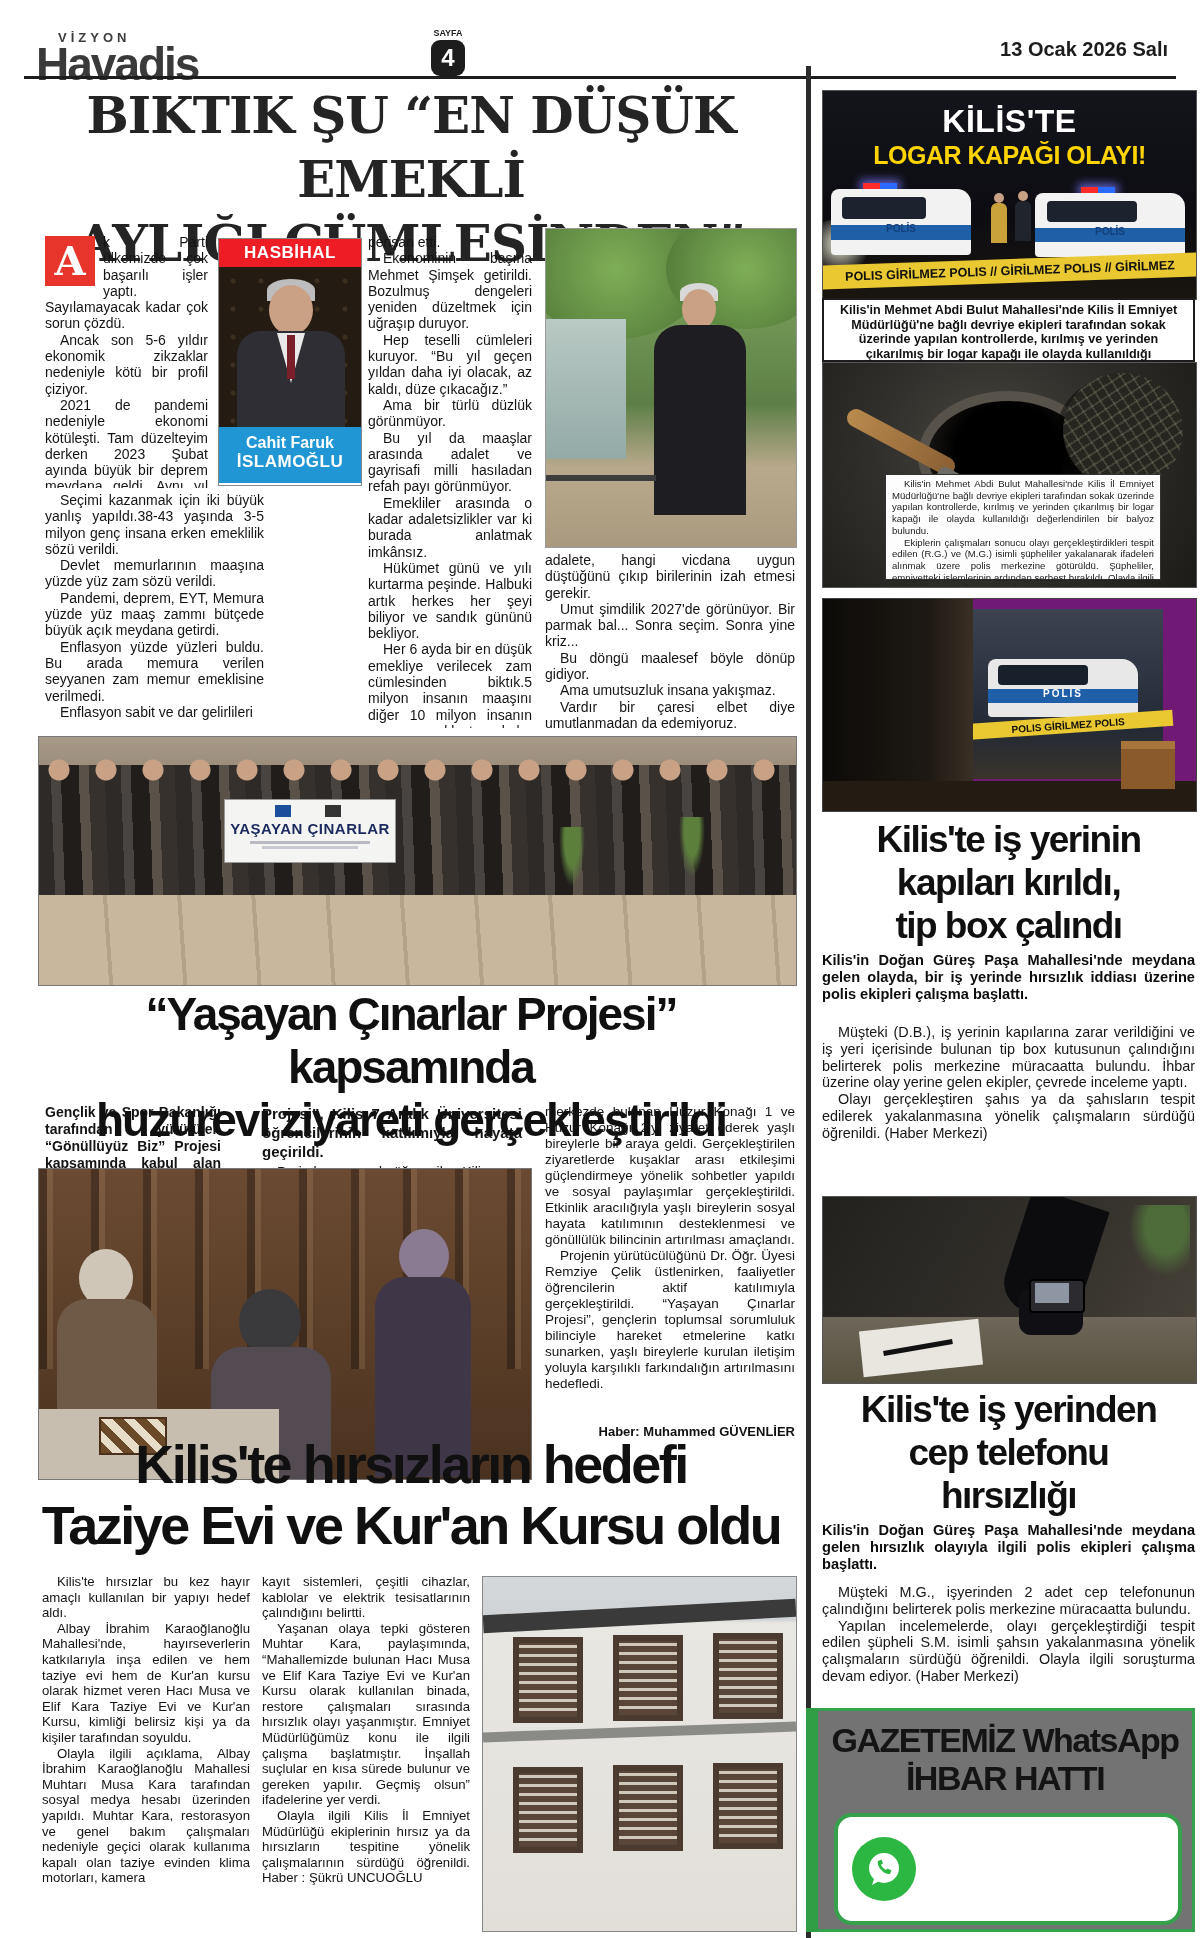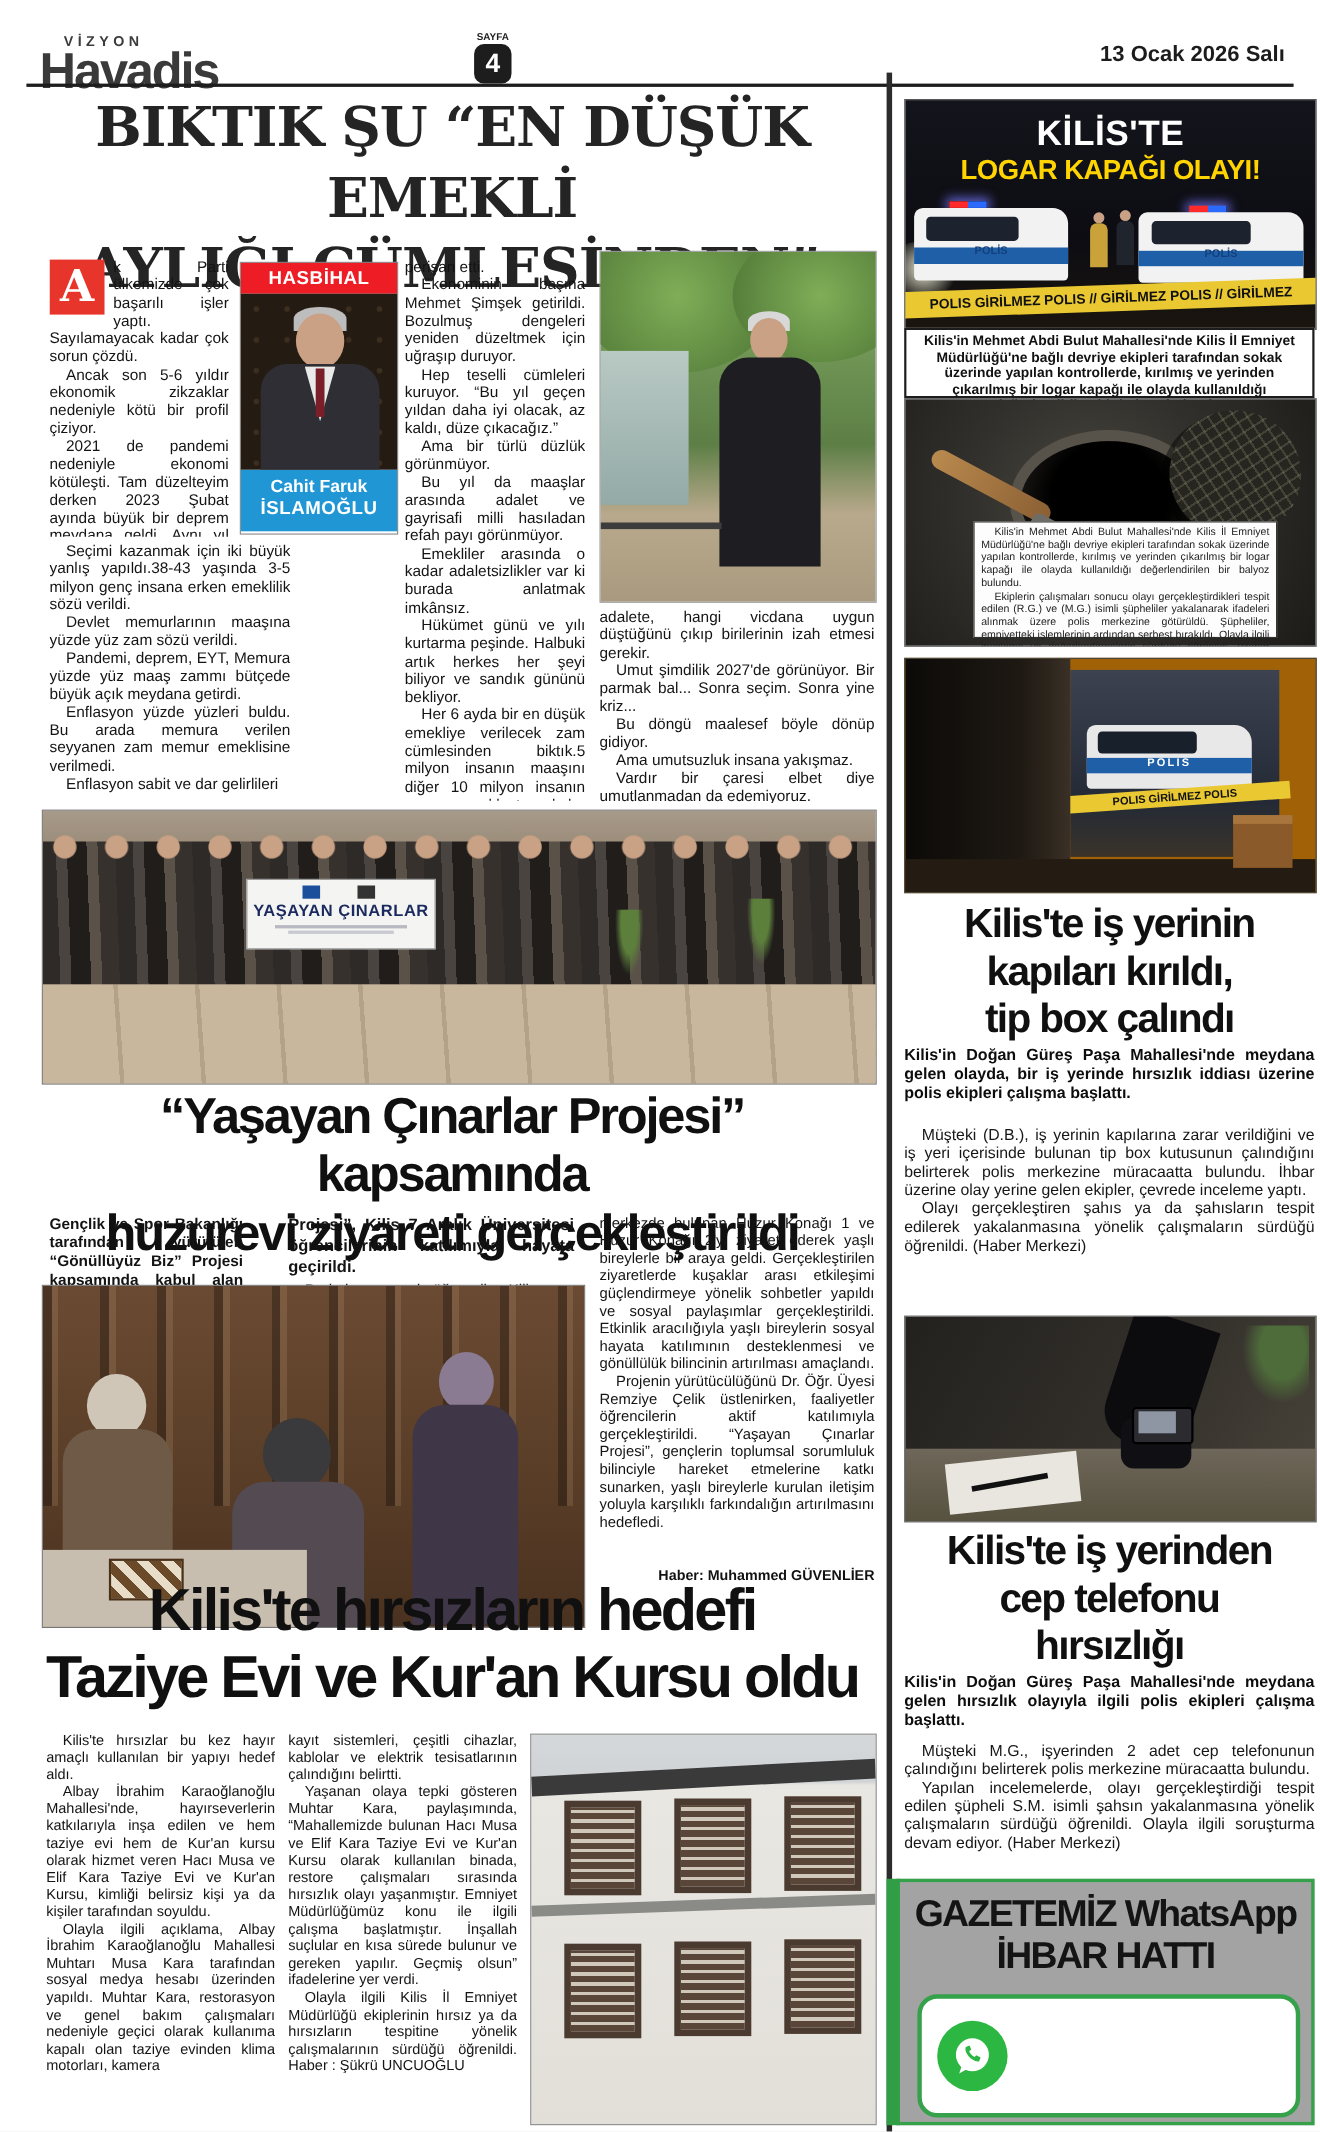--- a/index.html
+++ b/index.html
@@ -129,21 +129,21 @@
                      repeating-linear-gradient(-45deg,rgba(200,190,160,.18) 0 2px,rgba(0,0,0,0) 2px 10px);
     transform:rotate(12deg);box-shadow:-6px 6px 0 rgba(0,0,0,.45);}
   .mh-handle{position:absolute;left:18px;top:70px;width:120px;height:18px;border-radius:9px;
     background:linear-gradient(90deg,#b98a4e,#8a5f33);transform:rotate(28deg);}
   .mh-head{position:absolute;left:108px;top:112px;width:52px;height:34px;border-radius:6px;background:#6e6c66;transform:rotate(28deg);}
   .mh-rub{position:absolute;border-radius:50%;background:#8d877a;}
   .capsmall{position:absolute;left:62px;top:111px;width:276px;height:106px;background:#fdfdfd;border:1px solid #333;
             font-size:9.6px;line-height:11.7px;color:#222;text-align:justify;padding:3px 6px;box-sizing:border-box;}
   .capsmall p{margin:0;text-indent:12px;}
 
-  .doorway{top:598px;height:212px;background:#a16207;border:1px solid #444;overflow:hidden;}
+  .doorway{top:598px;height:212px;background:#701a75;border:1px solid #444;overflow:hidden;}
   .dw-door{position:absolute;left:0;top:0;width:150px;height:212px;background:linear-gradient(90deg,#0c0a08,#1e1913 70%,#3a3026);}
   .dw-gap{position:absolute;left:150px;top:10px;width:190px;height:170px;background:linear-gradient(180deg,#3c4250,#232a36 70%,#3a332a);}
   .dw-car{position:absolute;left:165px;top:60px;width:150px;height:58px;background:#e8e8e8;border-radius:8px 16px 4px 4px;}
   .dw-car .win{position:absolute;left:10px;top:6px;width:90px;height:20px;background:#18202c;border-radius:4px;}
   .dw-car .stripe{position:absolute;left:0;top:30px;width:100%;height:14px;background:#1f5fa8;}
   .dw-car .plabel{position:absolute;left:0;top:29px;width:100%;text-align:center;color:#fff;font-size:10px;font-weight:700;letter-spacing:2px;}
   .dw-box{position:absolute;left:298px;top:142px;width:54px;height:40px;background:#8a5a2a;border-top:8px solid #a8753c;}
   .dw-ground{position:absolute;left:0;top:182px;width:373px;height:30px;background:#241c12;}
 
   .rchead{font-size:37px;line-height:43px;letter-spacing:-1.5px;}
@@ -161,21 +161,21 @@
   .hp-arm{position:absolute;left:190px;top:0px;width:80px;height:120px;background:#0c0c0e;transform:rotate(18deg);border-radius:0 0 30px 30px;}
   .hp-hand{position:absolute;left:196px;top:92px;width:64px;height:46px;background:#101014;border-radius:12px;}
   .hp-phone{position:absolute;left:206px;top:82px;width:52px;height:30px;background:#2b2b30;border:2px solid #000;border-radius:4px;}
   .hp-screen{position:absolute;left:212px;top:86px;width:34px;height:20px;background:#8d96a2;}
   .hp-plant{position:absolute;right:6px;top:8px;width:60px;height:70px;background:radial-gradient(ellipse at 60% 30%,#4e6b3a 40%,rgba(0,0,0,0) 72%);}
   .phhead{top:1388px;}
   .phlead{top:1522px;height:60px;}
   .phbody{top:1584px;height:118px;}
 
   
-  .wabox{left:815px;top:1708px;width:380px;height:224px;background:#a3a3a3;border:3px solid #35a14b;box-sizing:border-box;}
+  .wabox{left:815px;top:1708px;width:380px;height:224px;background:#737373;border:3px solid #35a14b;box-sizing:border-box;}
   .wabar{position:absolute;left:-12px;top:-3px;width:12px;height:224px;background:#2f9e44;}
   .wat{margin-top:10px;text-align:center;font-weight:700;color:#141414;font-size:34px;letter-spacing:-1.5px;line-height:38px;}
   .wanum{position:absolute;left:16px;top:102px;width:340px;height:104px;background:#fff;border:4px solid #35a14b;border-radius:18px;
          display:flex;align-items:center;}
   .waicon{width:64px;height:64px;border-radius:50%;background:#2bb741;margin:0 10px 0 14px;
           display:flex;align-items:center;justify-content:center;}
   .waicon svg{display:block;}
   .wanums{flex:1;text-align:center;font-weight:700;font-size:27px;line-height:40px;color:#101010;letter-spacing:-.5px;}
 </style>
 </head>

